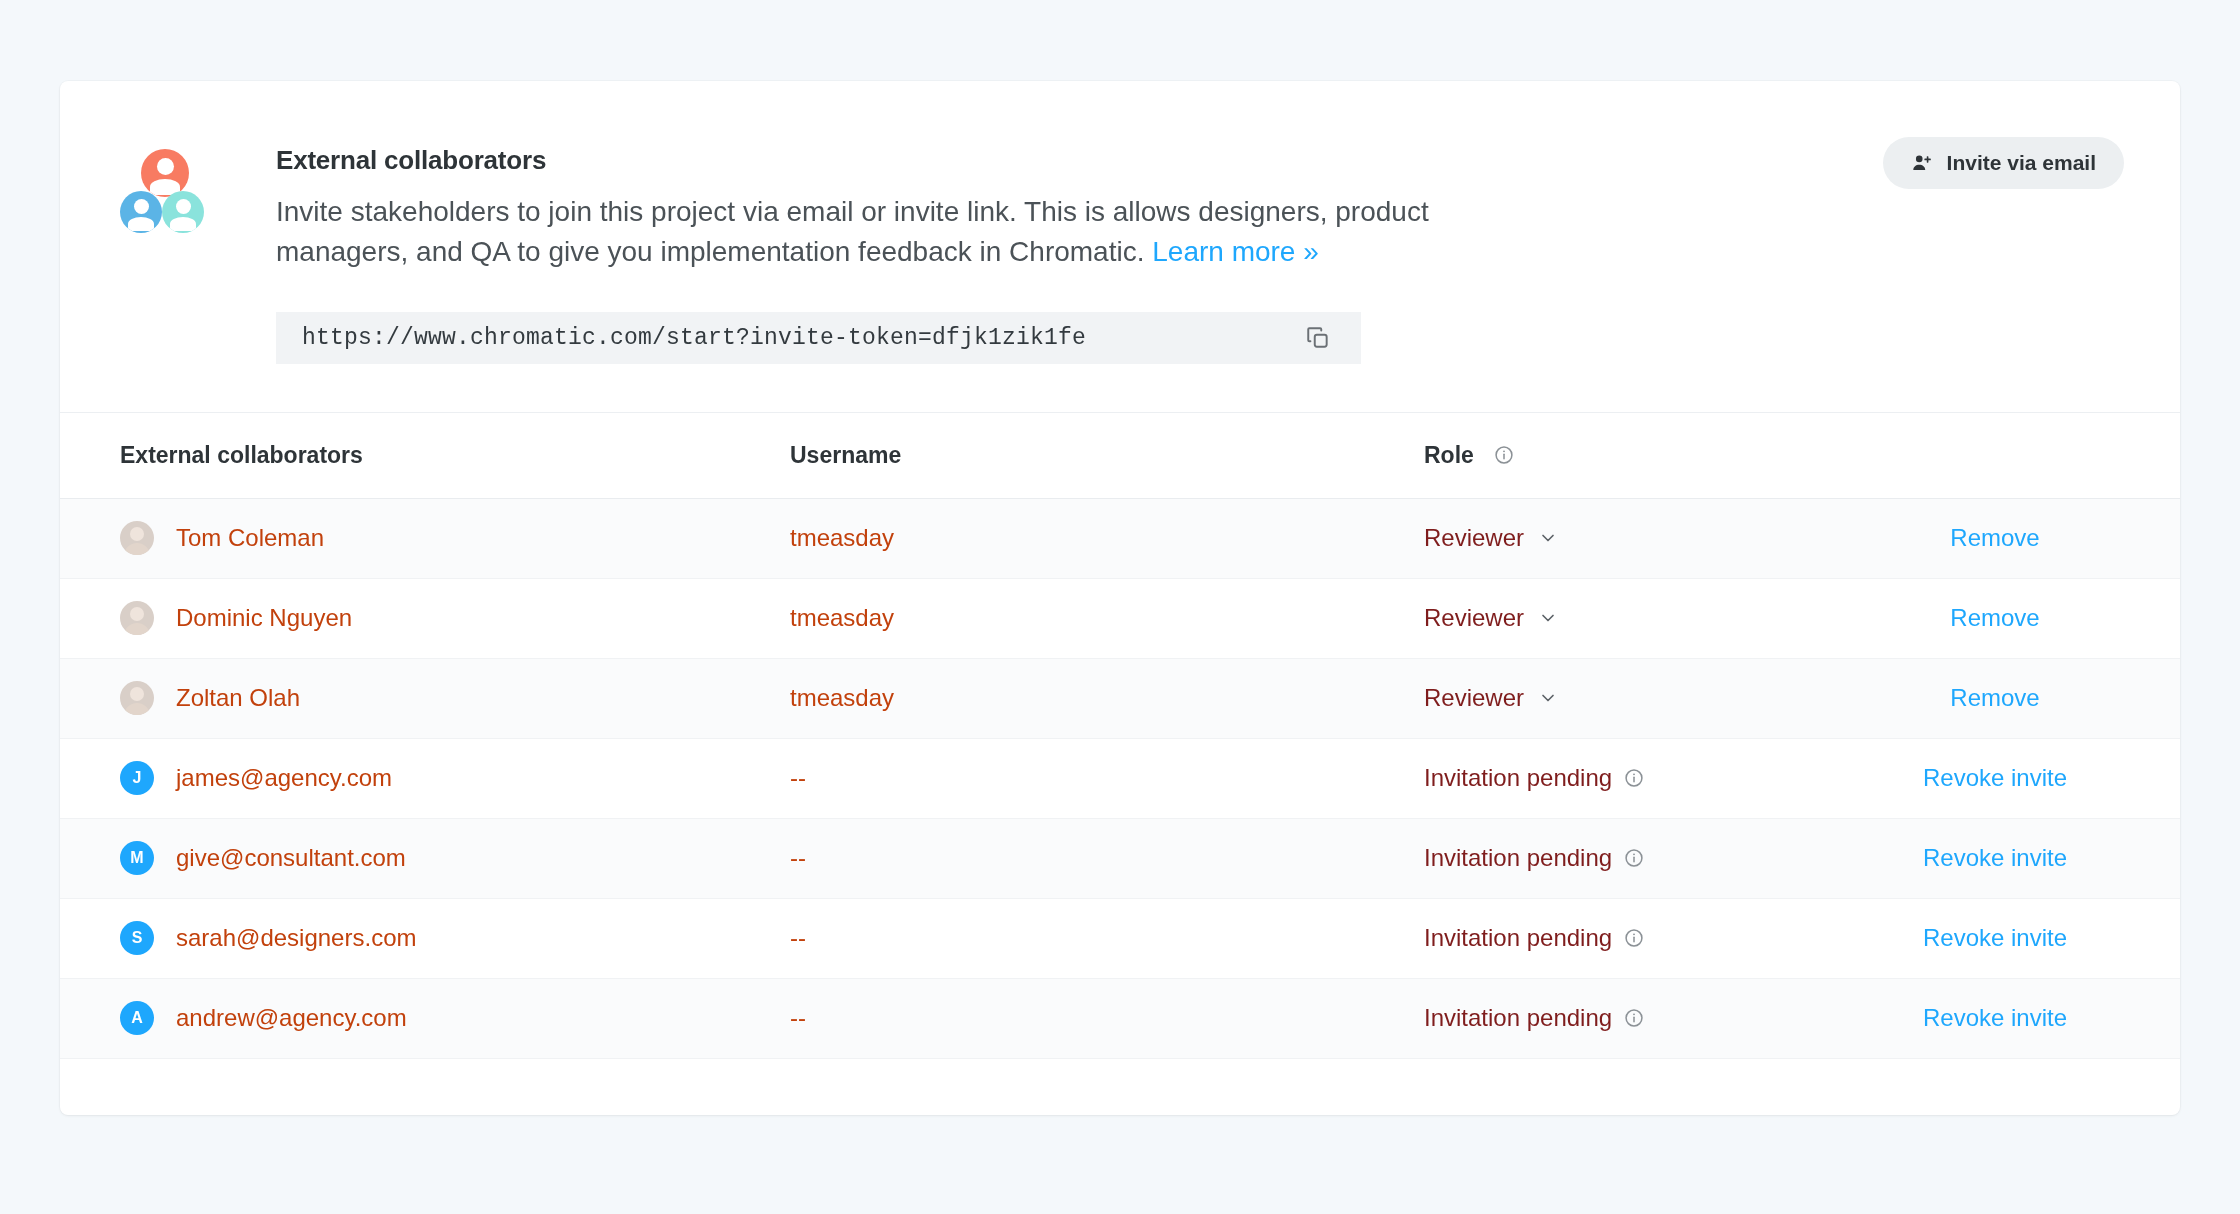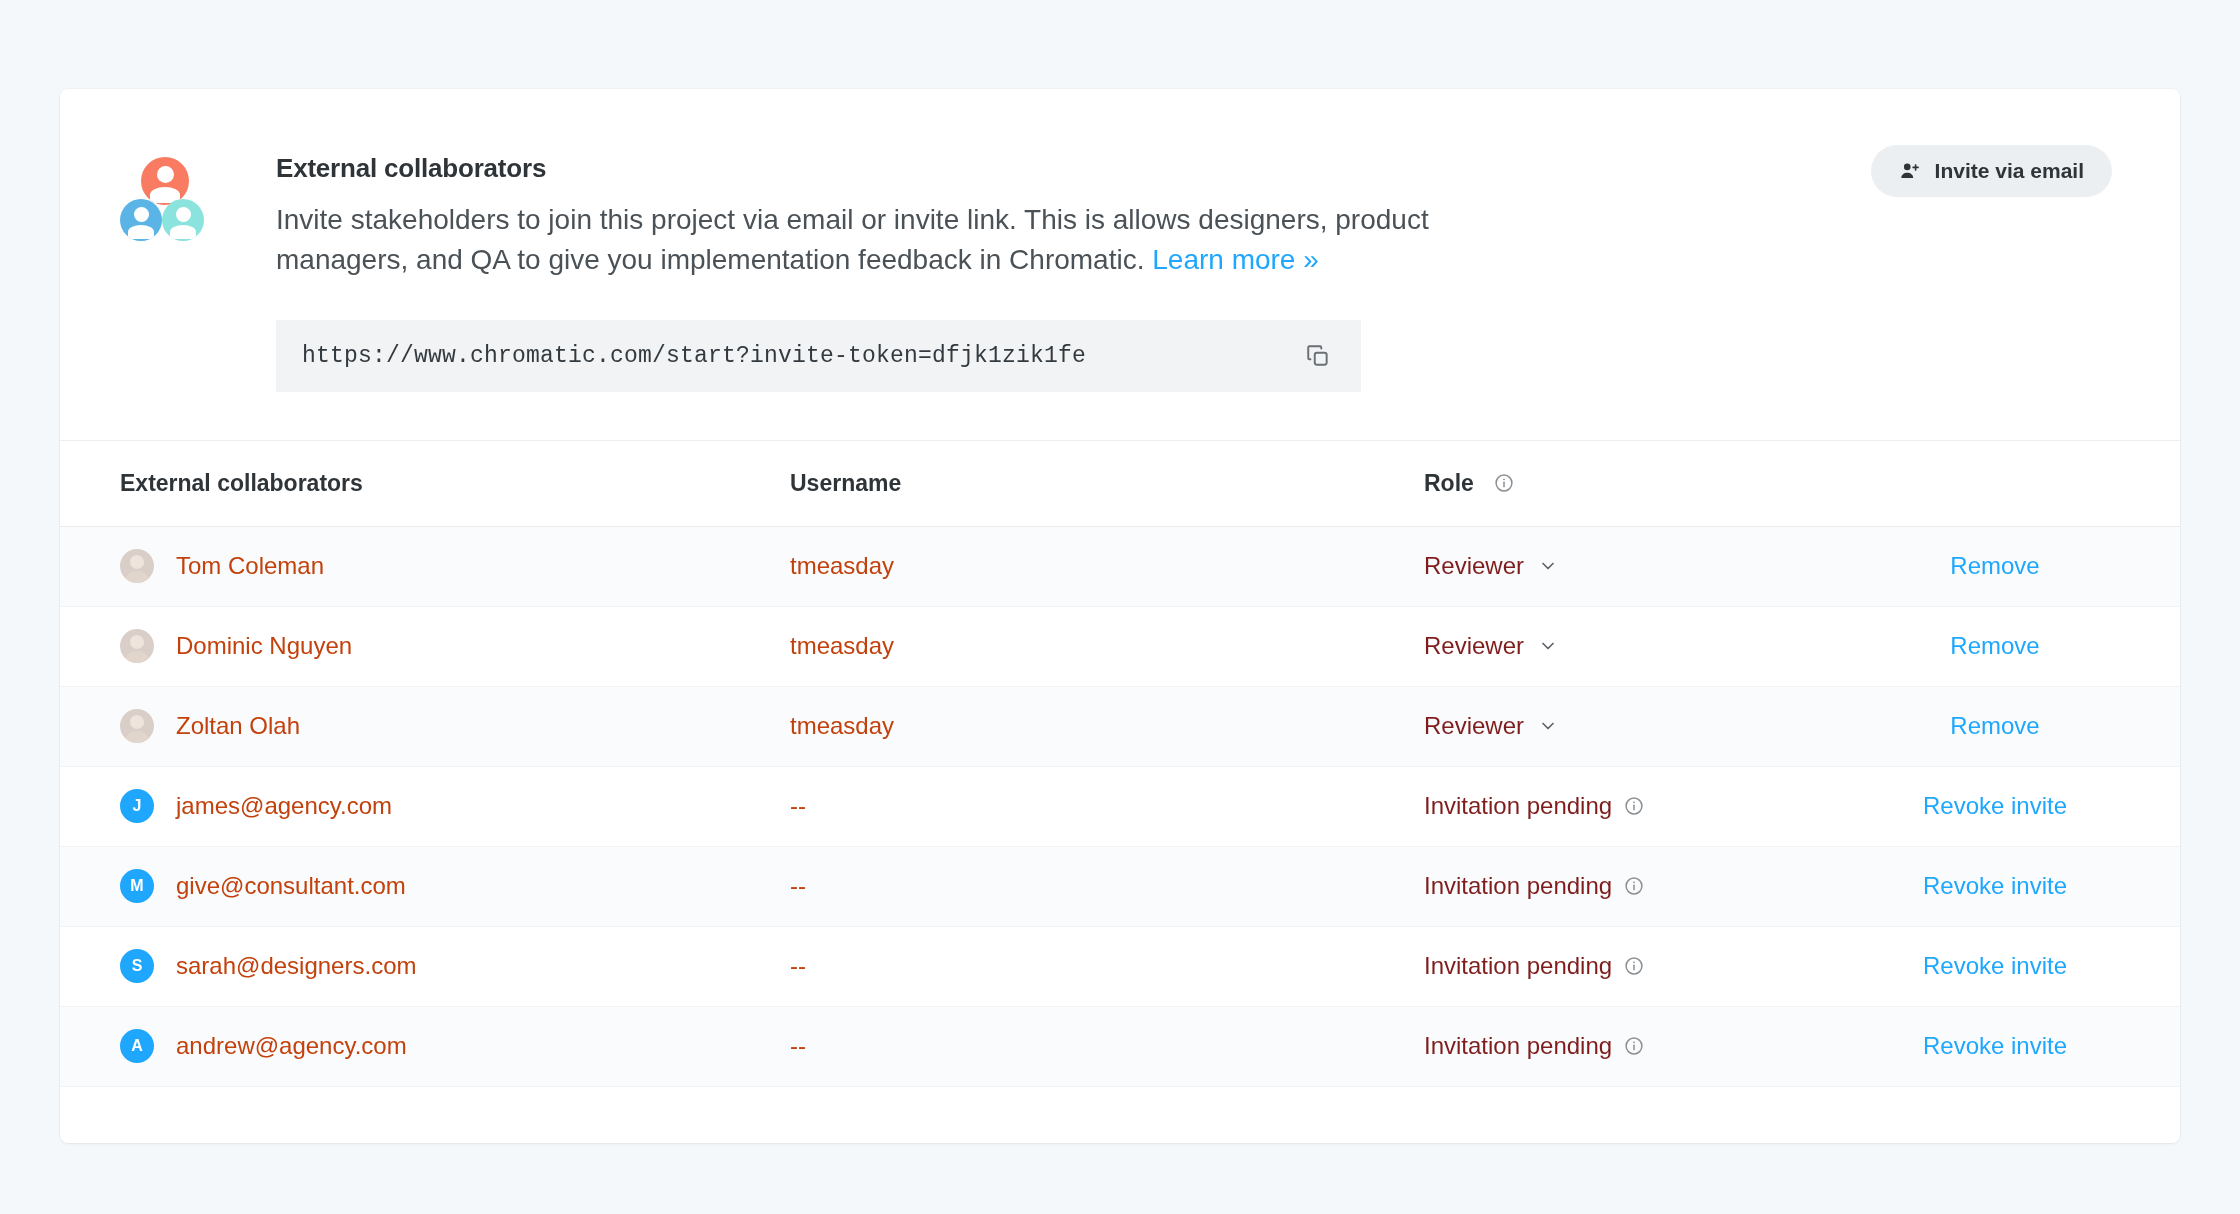--- a/index.html
+++ b/index.html
@@ -10,22 +10,21 @@
     font-family: "Liberation Sans", sans-serif;
     -webkit-font-smoothing: antialiased;
   }
   body {
     width: 2240px;
     height: 1214px;
     overflow: hidden;
   }
 
   .page {
-    padding: 44px 60px;
-    margin-top: 45px;
+    padding: 81px 60px;
   }
 
   .card {
     background: #ffffff;
     border-radius: 8px;
     box-shadow: 0 1px 3px rgba(0,0,0,0.06), 0 0 0 1px rgba(0,0,0,0.02);
     overflow: hidden;
   }
 
   
@@ -109,21 +108,21 @@
     color: #1ea7fd;
     text-decoration: none;
   }
 
   .invite-link-row {
     display: flex;
     align-items: center;
     background: #f1f3f5;
     border-radius: 0;
     width: 1085px;
-    height: 72px;
+    height: 52px;
     margin-top: 40px;
     padding: 0 26px;
     justify-content: center;
   }
   .invite-link-text {
     flex: 1 1 auto;
     font-family: "Liberation Mono", monospace;
     font-size: 23px;
     color: #333a3f;
     letter-spacing: 0.2px;
@@ -134,21 +133,21 @@
   .copy-btn {
     flex: 0 0 auto;
     width: 34px; height: 34px;
     display: flex; align-items: center; justify-content: center;
     cursor: pointer;
     background: none; border: none; padding: 0;
   }
 
   .invite-email-btn {
     position: absolute;
-    right: 68px;
+    right: 56px;
     top: 56px;
     display: inline-flex;
     align-items: center;
     gap: 14px;
     background: #eceff1;
     border: none;
     border-radius: 999px;
     height: 52px;
     padding: 0 28px;
     font-size: 21px;

